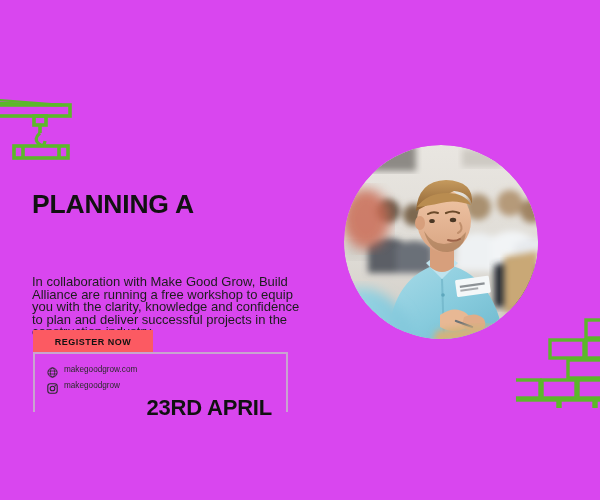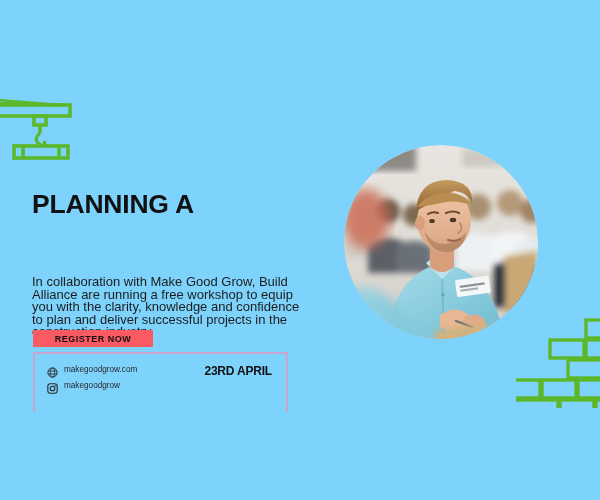--- a/index.html
+++ b/index.html
@@ -7,21 +7,21 @@
     padding: 0;
     background: #ffffff;
   }
   body {
     font-family: "Liberation Sans", sans-serif;
   }
   .poster {
     position: relative;
     width: 600px;
     height: 500px;
-    background: #7dd3fc;
+    background: #d946ef;
     overflow: hidden;
   }
 
   
   .crane {
     position: absolute;
     left: -10px;
     top: 86px;
     width: 110px;
     height: 80px;
@@ -64,21 +64,21 @@
     line-height: 12.6px;
     color: #1c1c1c;
   }
 
   
   .register-btn {
     position: absolute;
     left: 33px;
     top: 330px;
     width: 120px;
-    height: 17px;
+    height: 24px;
     background: #fc5a62;
     border: none;
     padding: 8px;
     color: #111111;
     font-family: "Liberation Sans", sans-serif;
     font-size: 9px;
     font-weight: 700;
     letter-spacing: 0.5px;
     text-transform: uppercase;
     cursor: pointer;
@@ -132,26 +132,27 @@
     font-size: 8.2px;
     color: #2a2a2a;
     line-height: 11px;
     white-space: nowrap;
   }
   .when {
     text-align: right;
     padding-right: 2px;
   }
   .when .date {
-    font-size: 12px;
+    font-size: 22px;
     font-weight: 700;
     color: #111111;
     line-height: 19px;
     letter-spacing: -0.2px;
     white-space: nowrap;
+    margin-top: 36px;
   }
   .when .time {
     font-size: 13.5px;
     font-weight: 700;
     color: #111111;
     line-height: 18px;
     letter-spacing: -0.1px;
     white-space: nowrap;
   }
 

